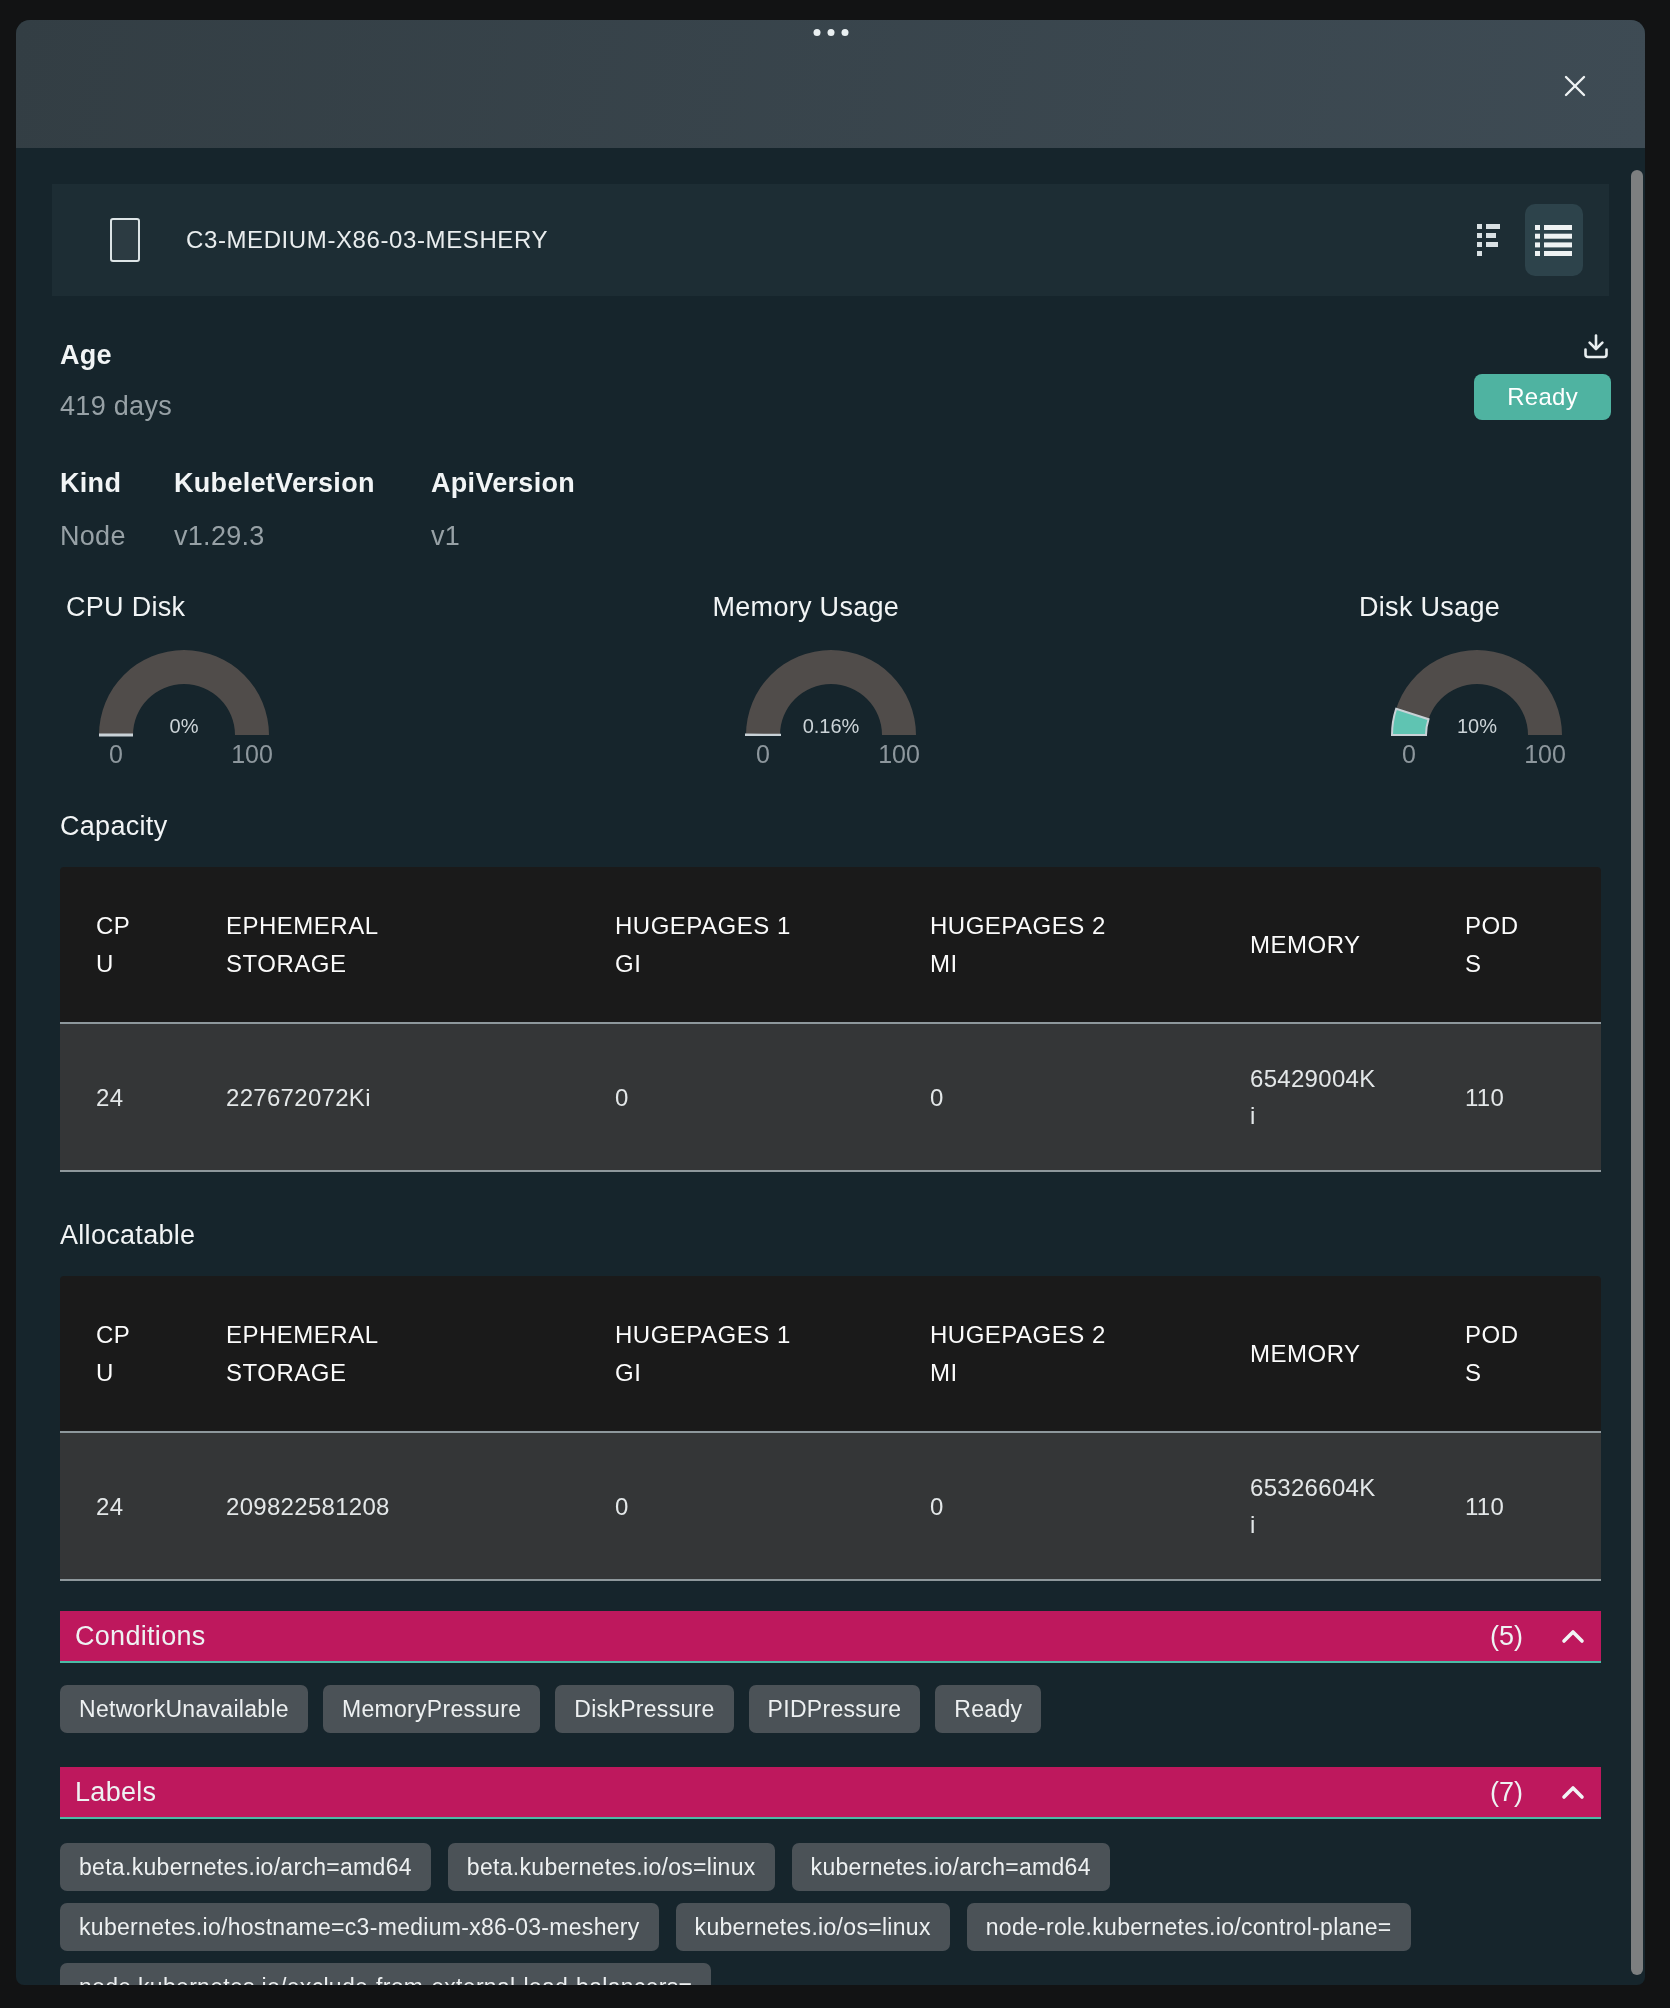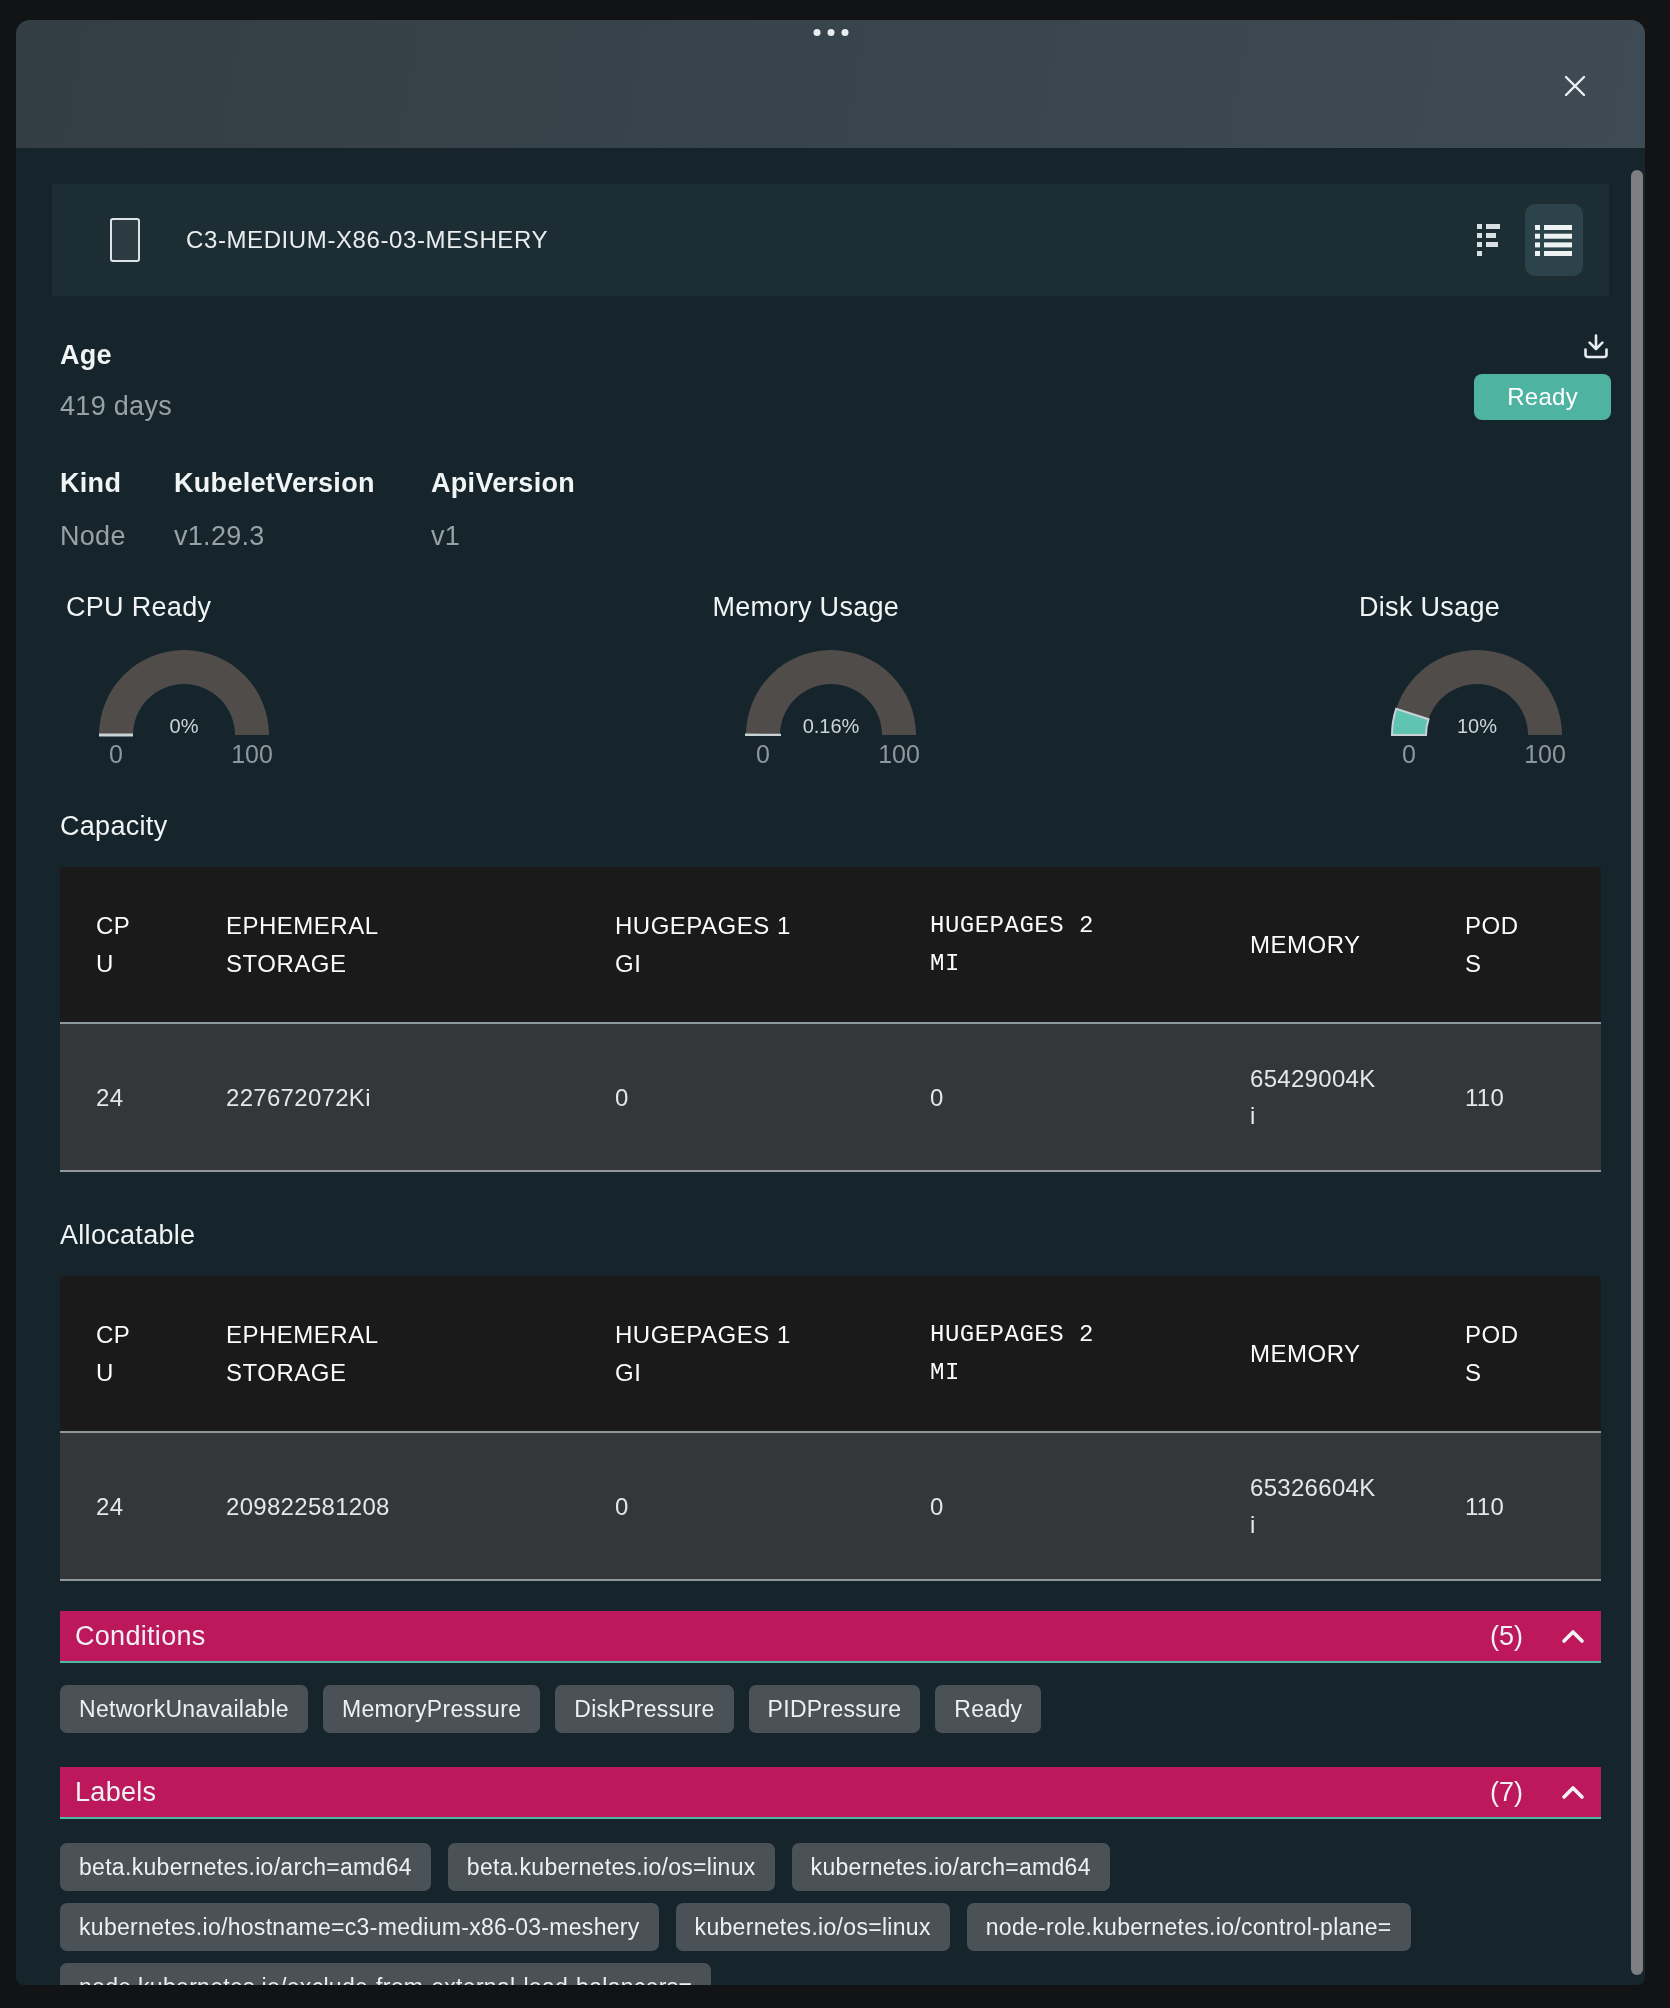--- a/index.html
+++ b/index.html
@@ -86,21 +86,21 @@
   th:last-child  { border-top-right-radius:4px; }
   .c0 { width:120px; padding-left:36px; }
   .c1 { width:390px; padding-left:46px; }
   .c2 { width:315px; padding-left:45px; }
   .c3 { width:315px; padding-left:45px; }
   .c4 { width:220px; padding-left:50px; }
   .c5 { padding-left:45px; }
   th.c0 .hw { max-width:46px;  word-break:break-all; }
   th.c1 .hw { max-width:165px; }
   th.c2 .hw { max-width:182px; }
-  th.c3 .hw { max-width:182px;font-family:Liberation Mono, monospace; }
+  th.c3 .hw { max-width:182px; }
   th.c4 .hw { max-width:140px; }
   th.c5 .hw { max-width:56px;  word-break:break-all; }
   td.c4 .vw { max-width:128px; word-break:break-all; }
 
   .section-head {
     margin-top:30px; height:52px;
     background:#be185d; border-bottom:2px solid #4cbaa6;
     display:flex; align-items:center; padding:0 14px 0 15px;
   }
   .section-head.labels-head { margin-top:34px; }
@@ -203,21 +203,21 @@
           <div class="value-gray">v1.29.3</div>
         </div>
         <div class="kv">
           <div class="label-strong">ApiVersion</div>
           <div class="value-gray">v1</div>
         </div>
       </div>
 
     <div class="gauges-row">
         <div class="gauge">
-          <div class="gauge-title">CPU Ready</div>
+          <div class="gauge-title">CPU Disk</div>
           <svg width="240" height="132" viewBox="0 0 240 132">
     <path d="M 35.00,96.00 A 85 85 0 0 1 205.00,96.00 L 171.00,96.00 A 51 51 0 0 0 69.00,96.00 Z" fill="#504c4a"></path>
     <path d="M 35.00,96.00 L 69.00,96.00" stroke="#c9d2d7" stroke-width="3" fill="none"></path>
     <text x="120" y="94" text-anchor="middle" font-size="20" fill="#ccd4d8">0%</text>
     <text x="52" y="124" text-anchor="middle" font-size="25" fill="#8d979d">0</text>
     <text x="188" y="124" text-anchor="middle" font-size="25" fill="#8d979d">100</text>
   </svg>
         </div>
         <div class="gauge">
           <div class="gauge-title">Memory Usage</div>

